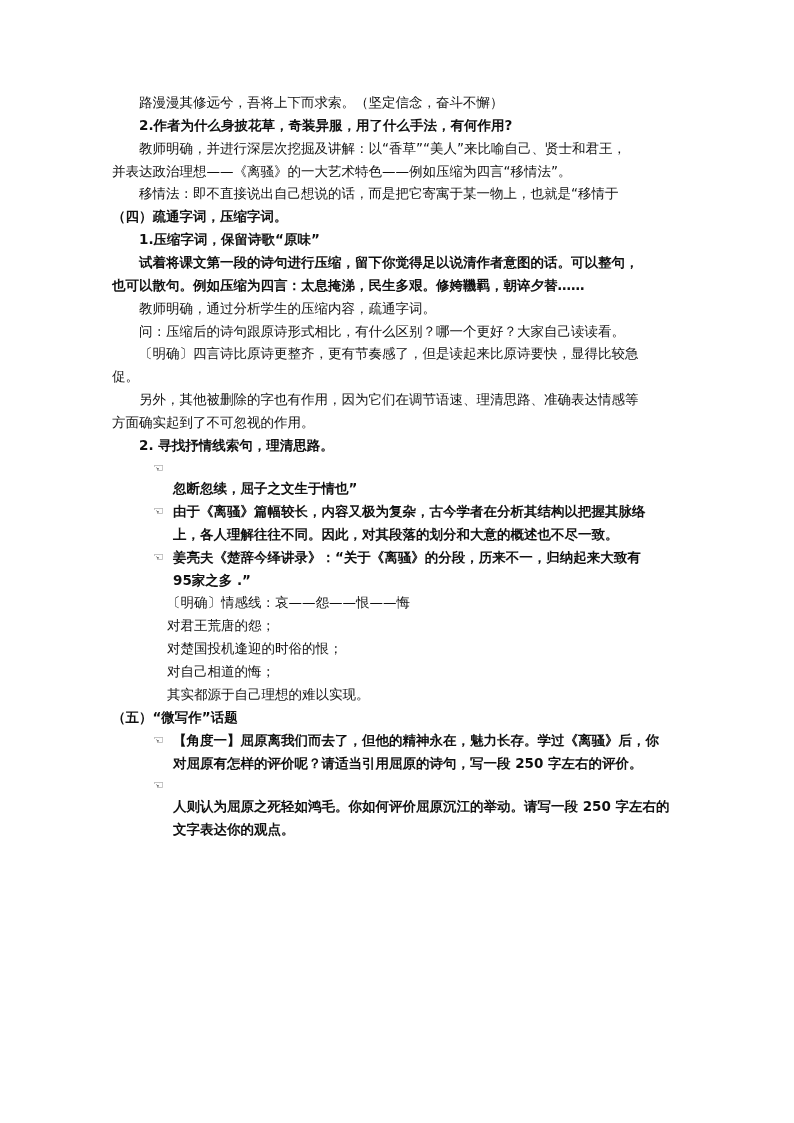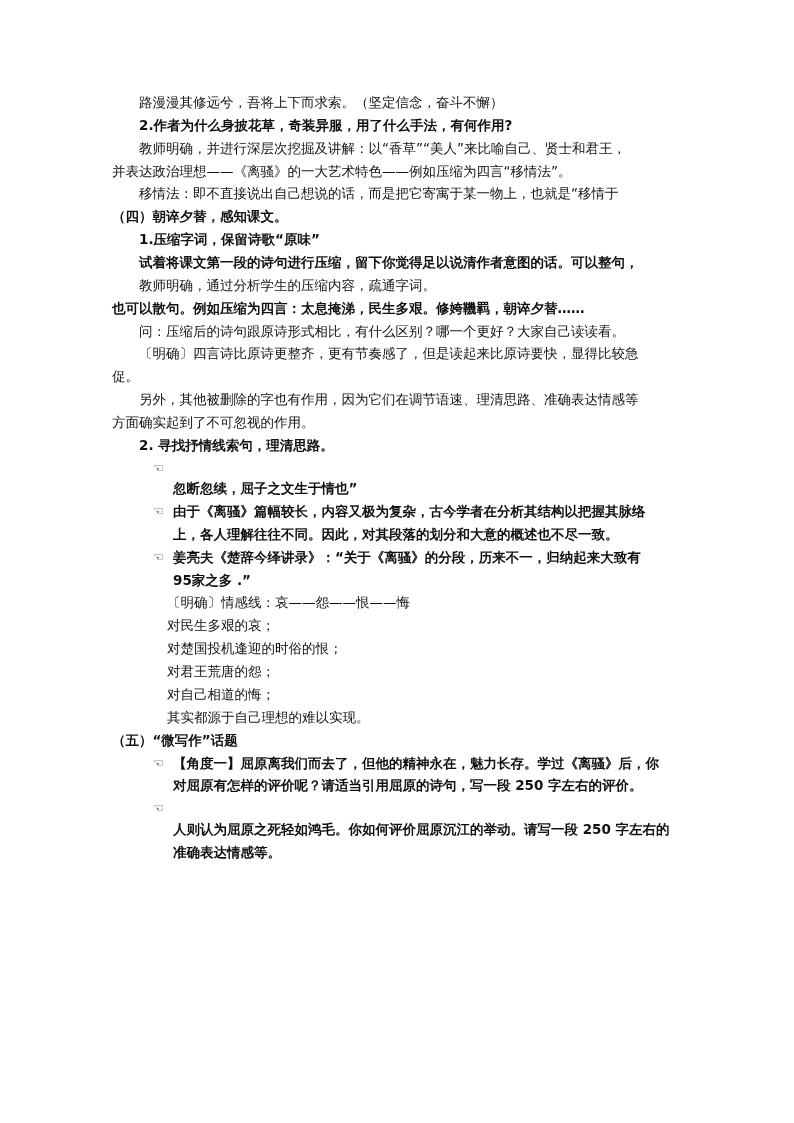--- a/index.html
+++ b/index.html
@@ -63,25 +63,25 @@
 <body>
 
 <div class="page">
   <div class="doc">
 
     <p class="p ind2">路漫漫其修远兮，吾将上下而求索。（坚定信念，奋斗不懈）</p>
     <p class="p ind2 bold">2.作者为什么身披花草，奇装异服，用了什么手法，有何作用?</p>
     <p class="p ind2">教师明确，并进行深层次挖掘及讲解：以“香草”“美人”来比喻自己、贤士和君王，</p>
     <p class="p ind1">并表达政治理想——《离骚》的一大艺术特色——例如压缩为四言“移情法”。</p>
     <p class="p ind2">移情法：即不直接说出自己想说的话，而是把它寄寓于某一物上，也就是“移情于</p>
-    <p class="p ind1 bold">（四）朝谇夕替，感知课文。</p>
+    <p class="p ind1 bold">（四）疏通字词，压缩字词。</p>
     <p class="p ind2 bold">1.压缩字词，保留诗歌“原味”</p>
     <p class="p ind2 bold">试着将课文第一段的诗句进行压缩，留下你觉得足以说清作者意图的话。可以整句，</p>
+    <p class="p ind1 bold">也可以散句。例如压缩为四言：太息掩涕，民生多艰。修姱鞿羁，朝谇夕替……</p>
     <p class="p ind2">教师明确，通过分析学生的压缩内容，疏通字词。</p>
-    <p class="p ind1 bold">也可以散句。例如压缩为四言：太息掩涕，民生多艰。修姱鞿羁，朝谇夕替……</p>
     <p class="p ind2">问：压缩后的诗句跟原诗形式相比，有什么区别？哪一个更好？大家自己读读看。</p>
     <p class="p ind2">〔明确〕四言诗比原诗更整齐，更有节奏感了，但是读起来比原诗要快，显得比较急</p>
     <p class="p ind1">促。</p>
     <p class="p ind2">另外，其他被删除的字也有作用，因为它们在调节语速、理清思路、准确表达情感等</p>
     <p class="p ind1">方面确实起到了不可忽视的作用。</p>
     <p class="p ind2 bold">2. 寻找抒情线索句，理清思路。</p>
 
     <div class="bulletline">
       <span class="bullet">☜</span>
     </div>
@@ -93,33 +93,32 @@
     </div>
     <p class="p sub-ind bold">上，各人理解往往不同。因此，对其段落的划分和大意的概述也不尽一致。</p>
 
     <div class="bulletline">
       <span class="bullet">☜</span>
       <span class="bullettext">姜亮夫《楚辞今绎讲录》：“关于《离骚》的分段，历来不一，归纳起来大致有</span>
     </div>
     <p class="p sub-ind bold">95家之多 .”</p>
 
     <p class="p ind4">〔明确〕情感线：哀——怨——恨——悔</p>
-    <p class="p ind4">对民生多艰的哀；</p>
+    <p class="p ind4">对君王荒唐的怨；</p>
     <p class="p ind4">对楚国投机逢迎的时俗的恨；</p>
-    <p class="p ind4">对君王荒唐的怨；</p>
     <p class="p ind4">对自己相道的悔；</p>
     <p class="p ind4">其实都源于自己理想的难以实现。</p>
     <p class="p ind1 bold">（五）“微写作”话题</p>
 
     <div class="bulletline">
       <span class="bullet">☜</span>
       <span class="bullettext">【角度一】屈原离我们而去了，但他的精神永在，魅力长存。学过《离骚》后，你</span>
     </div>
     <p class="p sub-ind bold">对屈原有怎样的评价呢？请适当引用屈原的诗句，写一段 250 字左右的评价。</p>
 
     <div class="bulletline">
       <span class="bullet">☜</span>
     </div>
     <p class="p sub-ind bold">人则认为屈原之死轻如鸿毛。你如何评价屈原沉江的举动。请写一段 250 字左右的</p>
-    <p class="p sub-ind bold">准确表达情感等。</p>
+    <p class="p sub-ind bold">文字表达你的观点。</p>
 
   </div>
 </div>
 
 </body></html>

